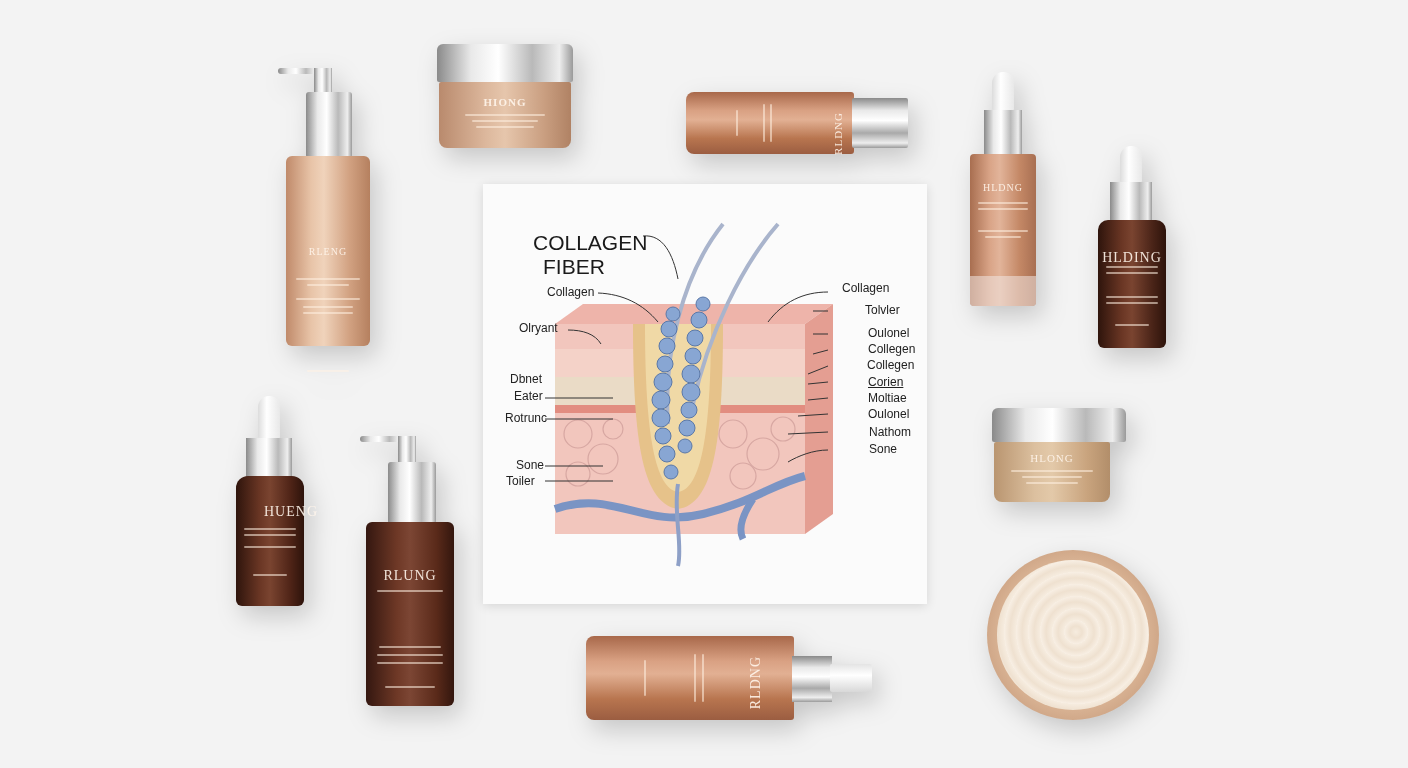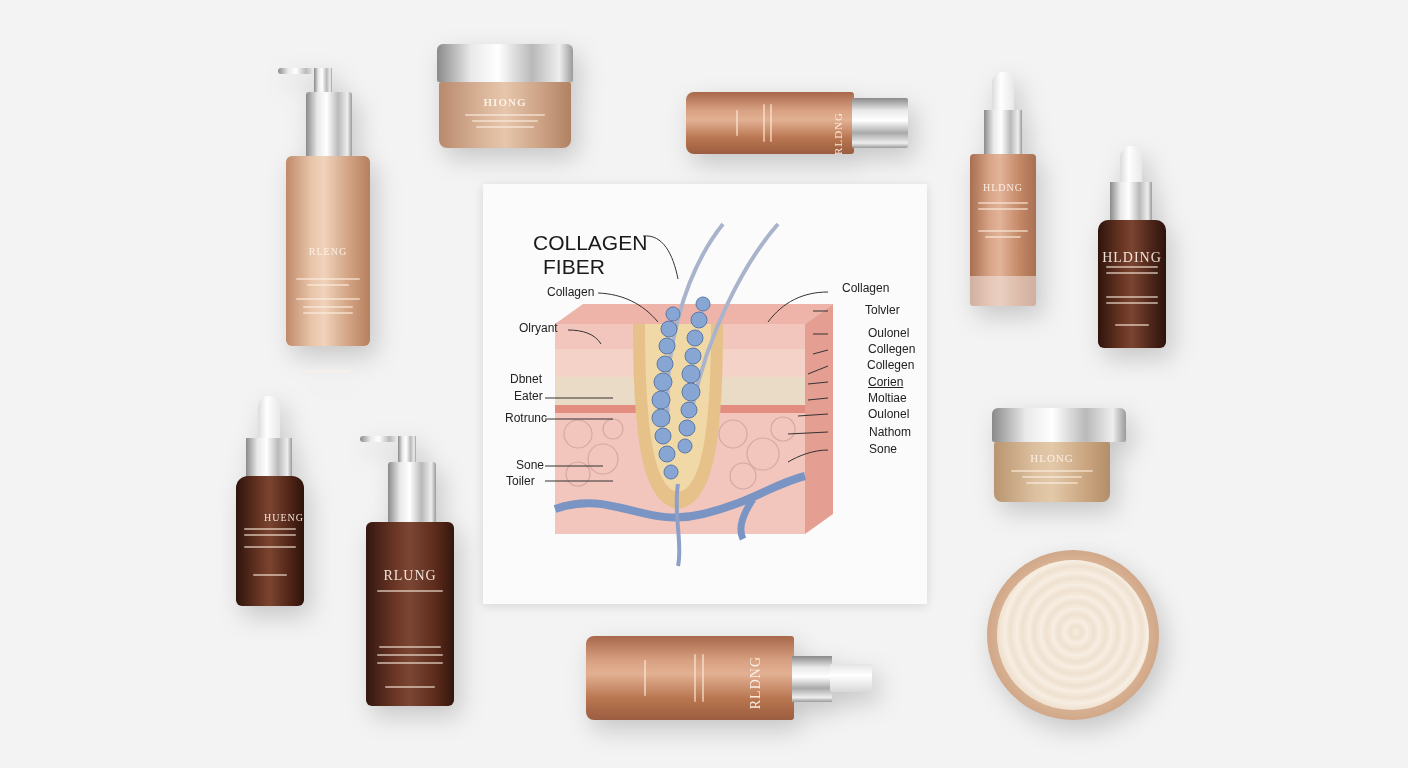--- a/index.html
+++ b/index.html
@@ -98,21 +98,21 @@
     <div class="fine" style="top:76px;"></div>
     <div class="fine" style="top:82px;"></div>
     <div class="fine" style="top:104px;left:25%;right:25%;"></div>
   </div>
 </div>
 
 <div class="abs shadow" style="left:234px;top:396px;width:72px;height:212px;">
   <div class="abs dropper-bulb" style="left:24px;top:0;width:22px;height:44px;"></div>
   <div class="abs metal" style="left:12px;top:42px;width:46px;height:40px;"></div>
   <div class="abs" style="left:2px;top:80px;width:68px;height:130px;border-radius:12px 12px 6px 6px;background:linear-gradient(90deg,#2e140c,#6a3624 35%,#7a4430 50%,#4f2417 80%,#2d130b);">
-    <div class="brand" style="top:36px;font-size:10px;margin-left:28px;">HUENG</div>
+    <div class="brand" style="top:28px;font-size:14px;margin-left:28px;">HUENG</div>
     <div class="fine" style="top:52px;"></div>
     <div class="fine" style="top:58px;"></div>
     <div class="fine" style="top:70px;"></div>
     <div class="fine" style="top:98px;left:25%;right:25%;"></div>
   </div>
 </div>
 
 <div class="abs shadow" style="left:360px;top:436px;width:96px;height:272px;">
   <div class="abs metal" style="left:0;top:0;width:42px;height:6px;border-radius:3px;"></div>
   <div class="abs metal" style="left:38px;top:0;width:18px;height:28px;"></div>

